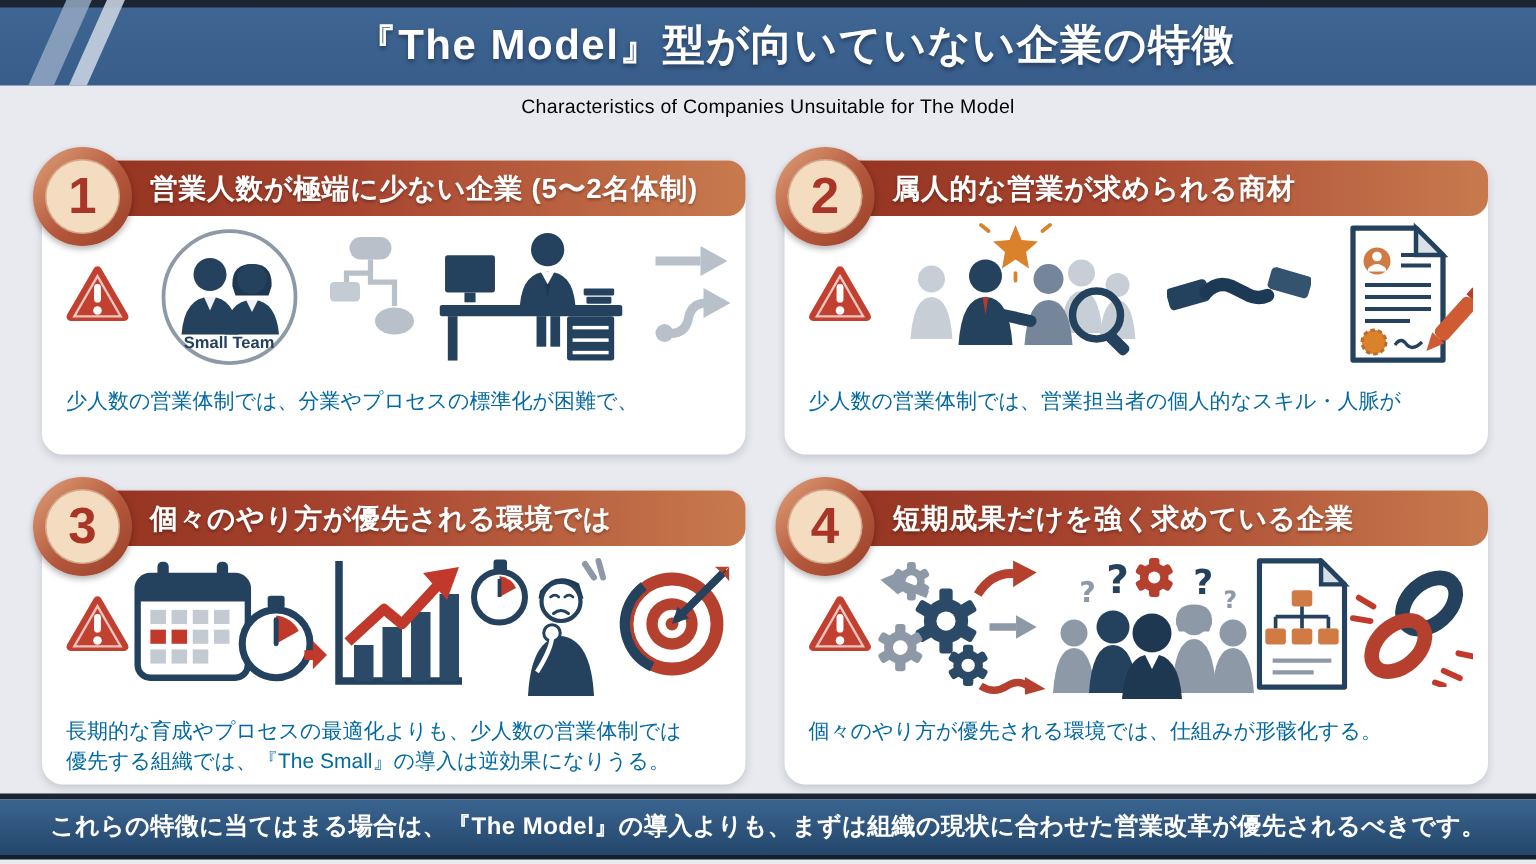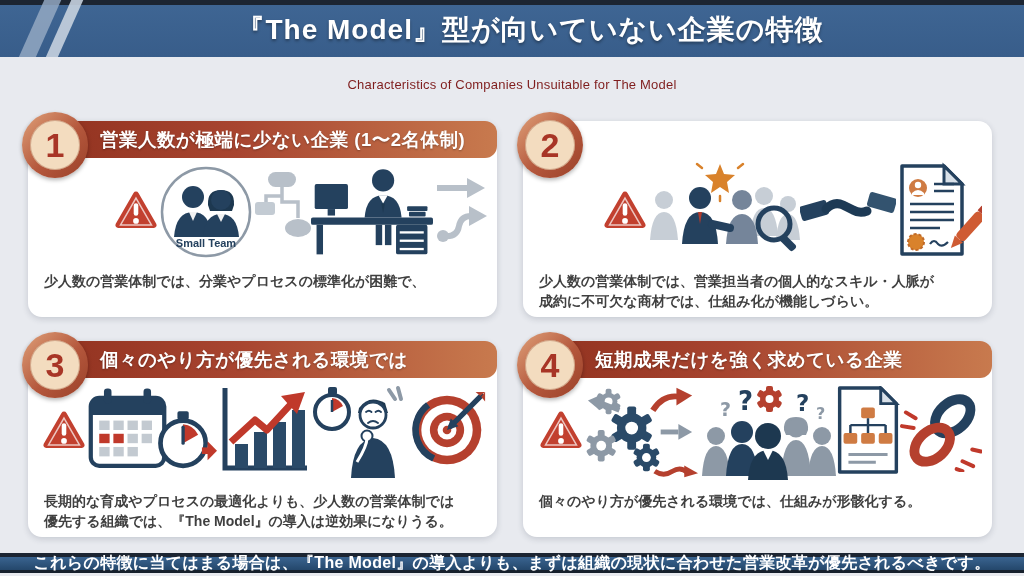--- a/index.html
+++ b/index.html
@@ -7,50 +7,50 @@
   body { font-family:"Liberation Sans","DejaVu Sans",sans-serif; background:#e8eaef; overflow:hidden; }
   .page { position:relative; width:1024px; height:576px; background:#e8eaef; }
 
   
   .header { position:relative; height:57px; background:linear-gradient(180deg,#3f6694 0%,#385d8a 100%); overflow:hidden;padding-left:36px; }
   .header-topstrip { position:absolute; top:0; left:0; right:0; height:5px; background:#1c2532; }
   .stripe { position:absolute; top:-8px; height:80px; transform:skewX(-24deg); }
   .stripe-1 { left:30px; width:17px; background:#93a8c2; opacity:.85; }
   .stripe-2 { left:57px; width:12px; background:#c7d2df; opacity:.9; }
   .header-title { position:relative; text-align:center; color:#ffffff; font-size:28px; font-weight:bold; line-height:60px; letter-spacing:1px; text-shadow:0 2px 3px rgba(0,0,0,.35); }
-  .subtitle { margin-top:20px; height:18px; text-align:center; color:#7f1d1d; font-size:13px; letter-spacing:.2px; }
+  .subtitle { margin-top:6px; height:18px; text-align:center; color:#000000; font-size:13px; letter-spacing:.2px; }
 
   
   .grid { margin:26px 0 0 28px; display:grid; grid-template-columns:469px 469px; grid-template-rows:196px 196px; column-gap:26px; row-gap:24px; }
   .card { position:relative; background:#ffffff; border-radius:14px; box-shadow:0 2px 6px rgba(40,50,70,.18); }
   .card-titlebar { position:absolute; top:0; left:0; right:0; height:37px; border-radius:12px;
     background:linear-gradient(90deg,#8f301e 0%,#a84530 45%,#c87a4e 100%);
     display:flex; align-items:center; padding-left:72px;
     color:#ffffff; font-size:18.5px; font-weight:bold; letter-spacing:.5px; text-shadow:0 1px 2px rgba(0,0,0,.3); white-space:nowrap; }
   .badge { position:absolute; left:-6px; top:-9px; width:66px; height:66px; border-radius:50%;
     background:linear-gradient(135deg,#e0a27a 0%,#b4573c 55%,#9a4129 100%);
     display:flex; align-items:center; justify-content:center; box-shadow:0 2px 4px rgba(0,0,0,.3); z-index:3; }
   .badge-inner { width:50px; height:50px; border-radius:50%; background:#f3dcbf; box-shadow:inset 0 0 0 1px rgba(150,70,40,.35);
     display:flex; align-items:center; justify-content:center; color:#a83526; font-size:34px; font-weight:bold; }
-  .illu { position:absolute; top:37px; left:0; right:0; height:108px; display:flex; align-items:center; justify-content:flex-end; padding:0 10px 0 14px; }
-  .desc { position:absolute; top:147px; left:0; right:0; padding:3px 16px 0; color:#404040; font-size:14px; font-weight:bold; line-height:1.45; }
+  .illu { position:absolute; top:37px; left:0; right:0; height:108px; display:flex; align-items:center; justify-content:space-between; padding:0 10px 0 14px; }
+  .desc { position:absolute; top:147px; left:0; right:0; padding:3px 16px 0; color:#0369a1; font-size:14px; font-weight:normal; line-height:1.45; }
 
   .small-team { position:relative; width:94px; height:94px; }
   .st-label { position:absolute; bottom:10px; left:0; width:100%; text-align:center; font-size:11px; font-weight:bold; color:#24415e; }
   .confused { position:relative; width:136px; height:96px; }
   .qm { position:absolute; font-weight:bold; font-family:"DejaVu Sans",sans-serif; }
   .qm1 { left:20px; top:14px; font-size:19px; color:#8d99a6; }
   .qm2 { left:38px; top:2px;  font-size:26px; color:#24415e; }
   .qm3 { left:96px; top:6px;  font-size:23px; color:#24415e; }
   .qm4 { left:116px; top:20px; font-size:16px; color:#8d99a6; }
 
   
   .footer { position:absolute; left:0; right:0; bottom:3px; }
   .footer-line-top { height:4px; background:#1c2532; }
-  .footer-bar { height:16px; background:linear-gradient(180deg,#3a6490 0%,#24476b 100%); border-bottom:3px solid #16202c;
+  .footer-bar { height:40px; background:linear-gradient(180deg,#3a6490 0%,#24476b 100%); border-bottom:3px solid #16202c;
     display:flex; align-items:center; justify-content:center; color:#ffffff; font-size:16px; font-weight:bold; letter-spacing:.3px; white-space:nowrap; }
 </style>
 </head>
 <body>
 
 <div class="page">
 
   <div class="header">
     <div class="header-topstrip"></div>
     <div class="stripe stripe-1"></div>
@@ -58,21 +58,21 @@
     <div class="header-title">『The Model』型が向いていない企業の特徴</div>
   </div>
   <div class="subtitle">Characteristics of Companies Unsuitable for The Model</div>
 
   <div class="grid">
 
     <div class="card">
       <div class="badge">
           <div class="badge-inner">1</div>
         </div>
-      <div class="card-titlebar">営業人数が極端に少ない企業 (1〜2名体制)</div>
+      <div class="card-titlebar">営業人数が極端に少ない企業 (5〜2名体制)</div>
       <div class="illu">
         <span>
           <svg width="46" height="42" viewBox="0 0 48 44">
               <path d="M21.4 4.2 L2.8 36.4 a3 3 0 0 0 2.6 4.5 h37.2 a3 3 0 0 0 2.6-4.5 L26.6 4.2 a3 3 0 0 0-5.2 0 Z" fill="#c2402f"></path>
               <path d="M24 9.5 L40.2 37.6 H7.8 Z" fill="none" stroke="#fff" stroke-width="1.6" opacity=".7"></path>
               <rect x="21.6" y="15" width="4.8" height="13" rx="2.4" fill="#fff"></rect>
               <circle cx="24" cy="33.5" r="3" fill="#fff"></circle>
             </svg>
         </span>
         <span class="small-team">
@@ -134,20 +134,21 @@
       </div>
       <div class="desc">
         <div>少人数の営業体制では、分業やプロセスの標準化が困難で、</div>
       </div>
     </div>
 
     <div class="card">
       <div class="badge">
           <div class="badge-inner">2</div>
         </div>
+      <div class="card-titlebar">属人的な営業が求められる商材</div>
       <div class="illu">
         <span>
           <svg width="46" height="42" viewBox="0 0 48 44">
               <path d="M21.4 4.2 L2.8 36.4 a3 3 0 0 0 2.6 4.5 h37.2 a3 3 0 0 0 2.6-4.5 L26.6 4.2 a3 3 0 0 0-5.2 0 Z" fill="#c2402f"></path>
               <path d="M24 9.5 L40.2 37.6 H7.8 Z" fill="none" stroke="#fff" stroke-width="1.6" opacity=".7"></path>
               <rect x="21.6" y="15" width="4.8" height="13" rx="2.4" fill="#fff"></rect>
               <circle cx="24" cy="33.5" r="3" fill="#fff"></circle>
             </svg>
         </span>
         <span>
@@ -193,21 +194,20 @@
             <g transform="rotate(42 70 70)">
                 <rect x="64" y="46" width="11" height="34" rx="4" fill="#cf5b33"></rect>
                 <path d="M64 80 h11 l-5.5 12 z" fill="#cf5b33"></path>
                 <rect x="64" y="40" width="11" height="6" fill="#b5402e"></rect>
               </g>
           </svg>
         </span>
       </div>
       <div class="desc">
         <div>少人数の営業体制では、営業担当者の個人的なスキル・人脈が</div>
-        <div>成約に不可欠な商材では、仕組み化が機能しづらい。</div>
       </div>
     </div>
 
     <div class="card">
       <div class="badge">
           <div class="badge-inner">3</div>
         </div>
       <div class="card-titlebar">個々のやり方が優先される環境では</div>
       <div class="illu">
         <span>
@@ -281,21 +281,21 @@
             <circle cx="42" cy="42" r="4.5" fill="#b5402e"></circle>
             <circle cx="42" cy="42" r="33" fill="none" stroke="#24415e" stroke-width="7" stroke-dasharray="68 210" transform="rotate(115 42 42)"></circle>
             <path d="M78 6 L46 38" stroke="#24415e" stroke-width="5.5" stroke-linecap="round"></path>
             <path d="M42 42 L54 38 L46 30 Z" fill="#24415e"></path>
             <path d="M72 2 l10 0 l-4 5 z M82 12 l0-10 l-5 4 z" fill="#b5402e"></path>
           </svg>
         </span>
       </div>
       <div class="desc">
         <div>長期的な育成やプロセスの最適化よりも、少人数の営業体制では</div>
-        <div>優先する組織では、『The Model』の導入は逆効果になりうる。</div>
+        <div>優先する組織では、『The Small』の導入は逆効果になりうる。</div>
       </div>
     </div>
 
     <div class="card">
       <div class="badge">
           <div class="badge-inner">4</div>
         </div>
       <div class="card-titlebar">短期成果だけを強く求めている企業</div>
       <div class="illu">
         <span>

